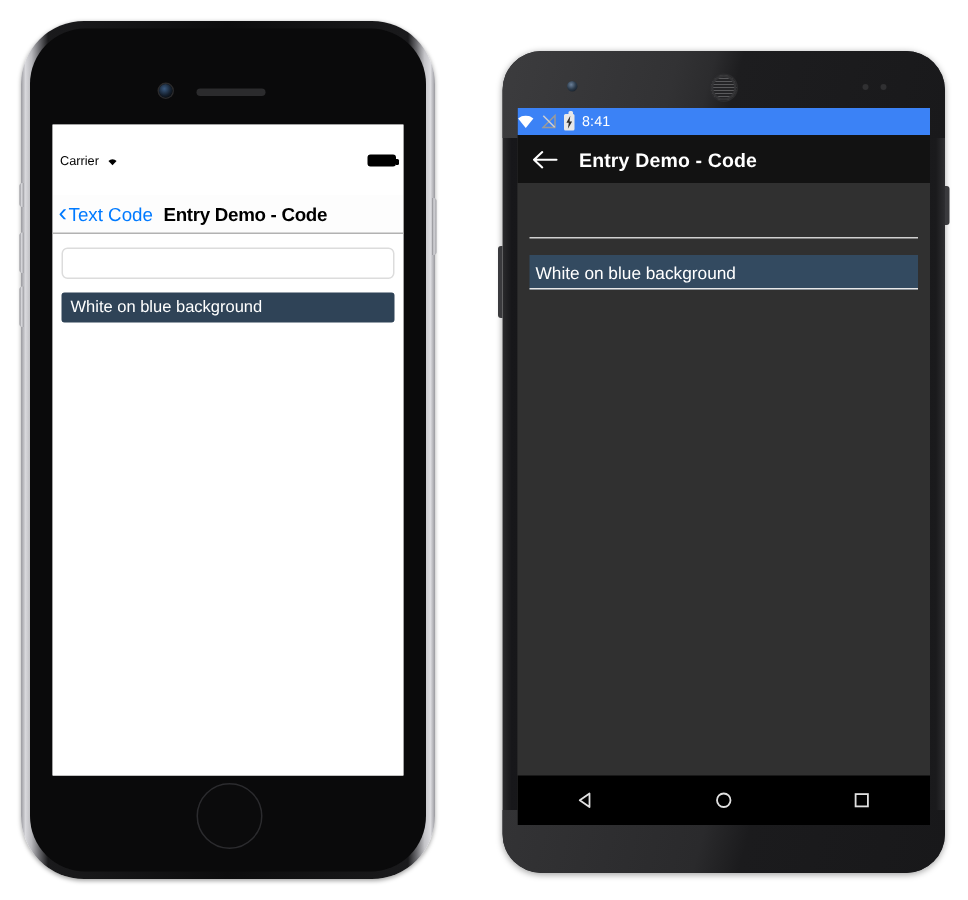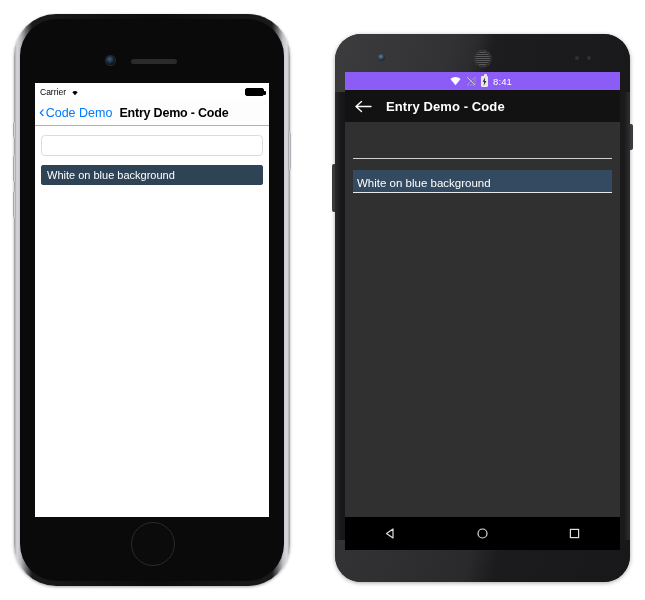--- a/index.html
+++ b/index.html
@@ -73,21 +73,21 @@
   .ip-volup  { left: -1px; top: 141px; width: 3px; height: 27px; border-radius: 2px 0 0 2px; }
   .ip-voldn  { left: -1px; top: 177px; width: 3px; height: 27px; border-radius: 2px 0 0 2px; }
   .ip-power  { right: -1px; top: 118px; width: 3px; height: 38px; border-radius: 0 2px 2px 0; }
 
   
   .ios-status {
     height: 17px;
     background: #ffffff;
     display: flex;
     align-items: center;
-    padding: 0 5px;
+    padding: 15px 5px;
     font-size: 8.5px;
     color: #000;
     position: relative;
   }
   .ios-status-left { display: flex; align-items: center; gap: 4px; }
   .ios-time {
     position: absolute;
     left: 0; right: 0;
     text-align: center;
     font-size: 8.5px;
@@ -242,24 +242,24 @@
     position: absolute;
     left: 2px; top: 150px;
     width: 3px; height: 48px;
     border-radius: 2px 0 0 2px;
     background: #3a3a3d;
   }
 
   
   .and-status {
     height: 18px;
-    background: #8b5cf6;
-    display: flex;
-    align-items: center;
-    justify-content: center;
+    background: #3b82f6;
+    display: flex;
+    align-items: center;
+    justify-content: flex-start;
     padding-right: 3px;
     gap: 5px;
     font-size: 9.5px;
     color: #ffffff;
   }
   .and-status-time { font-size: 9.5px; letter-spacing: 0.1px; }
   .batt-and {
     width: 7px; height: 11px;
     border: 1px solid #e8e8e8;
     border-radius: 1px;
@@ -357,21 +357,21 @@
         </svg>
       </div>
       <div class="ios-status-right">
         <span class="batt-ios"></span>
       </div>
     </div>
 
     <div class="ios-nav">
       <div class="ios-back">
         <span class="ios-chevron">‹</span>
-        <span>Code Demo</span>
+        <span>Text Code</span>
       </div>
       <div class="ios-title">Entry Demo - Code</div>
     </div>
 
     <div class="ios-content">
       <div class="ios-entry">
         <span></span>
       </div>
       <div class="ios-entry blue">
         <span>White on blue background</span>

